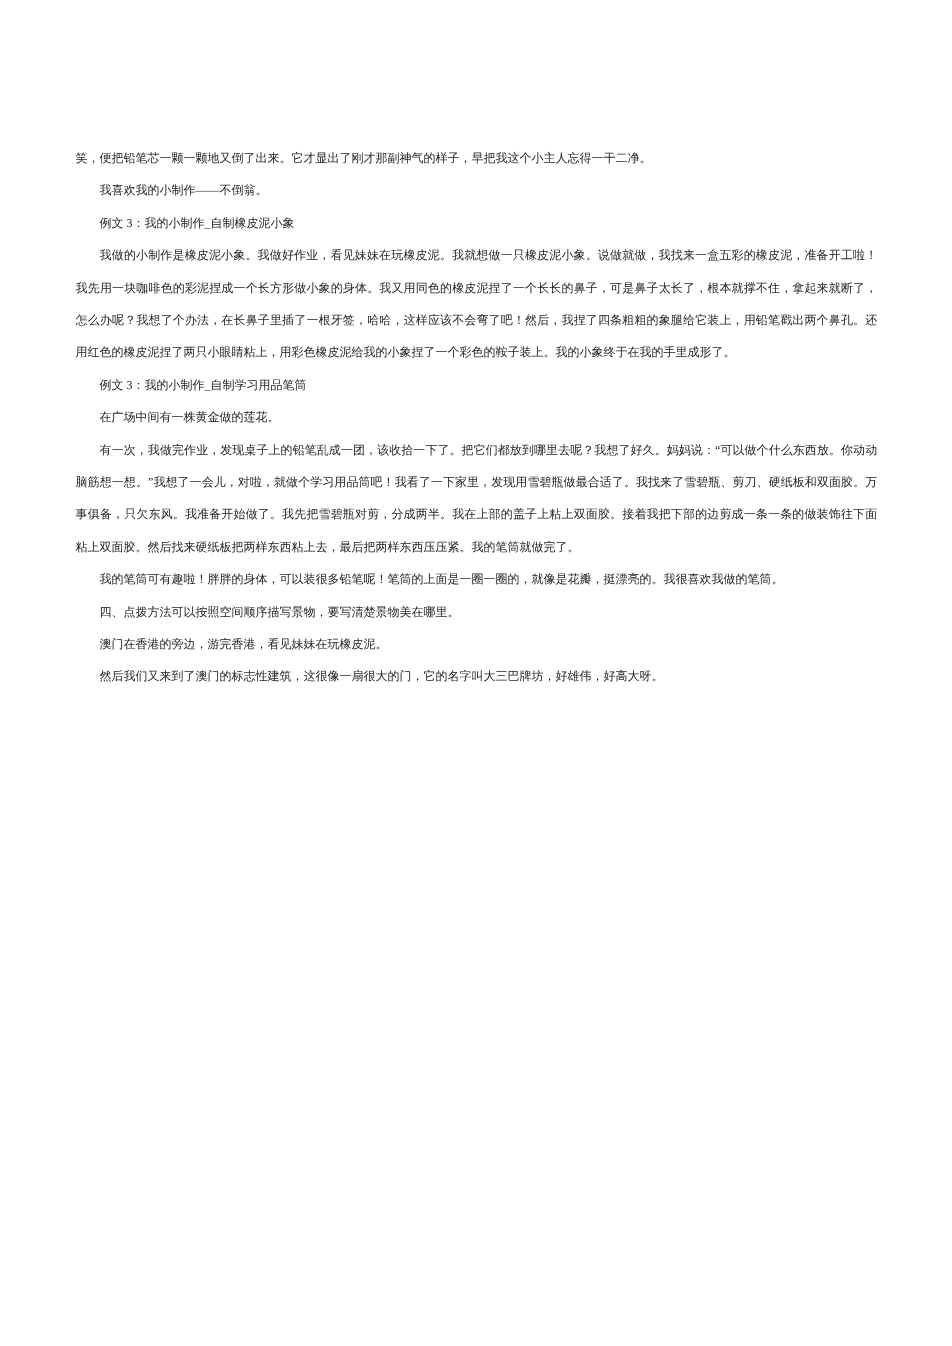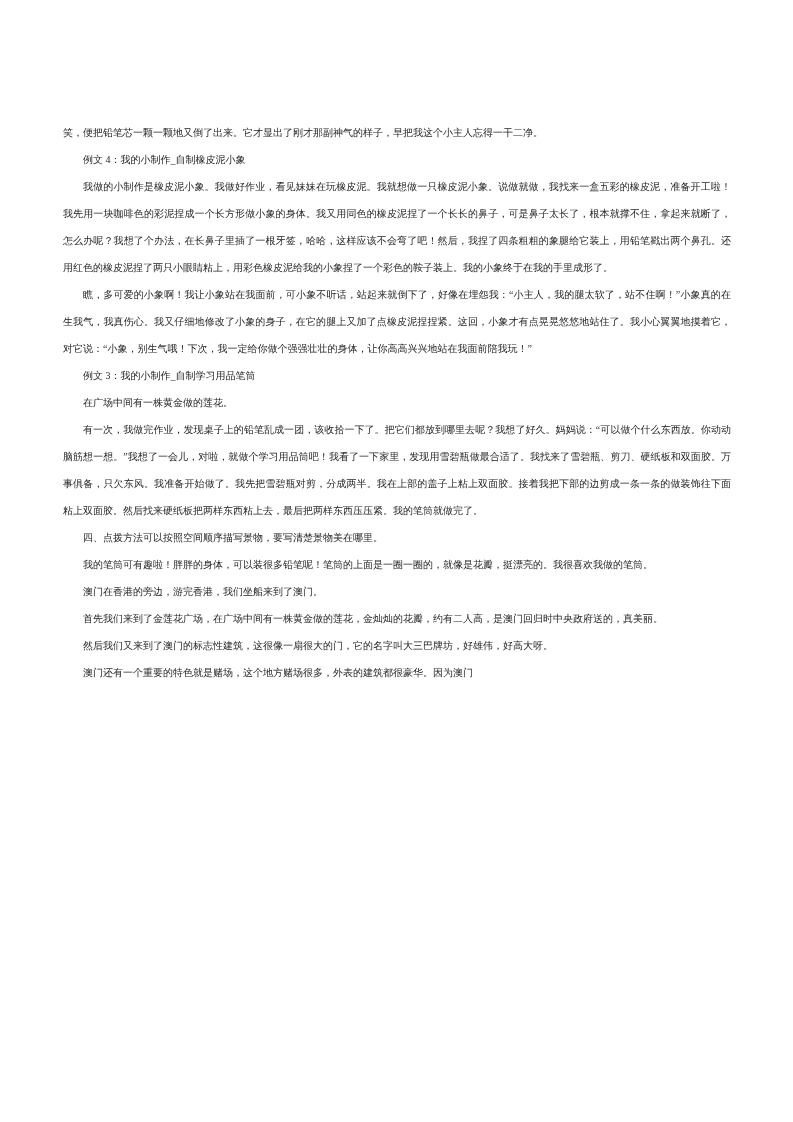--- a/index.html
+++ b/index.html
@@ -31,25 +31,23 @@
   }
   .para.noindent {
     text-indent: 0;
   }
 </style>
 </head>
 <body>
 
 <div class="page">
   <p class="para noindent">笑，便把铅笔芯一颗一颗地又倒了出来。它才显出了刚才那副神气的样子，早把我这个小主人忘得一干二净。</p>
-  <p class="para">例文 4：我的小制作_自制橡皮泥小象</p>
+  <p class="para">我喜欢我的小制作——不倒翁。</p>
+  <p class="para">例文 3：我的小制作_自制橡皮泥小象</p>
   <p class="para">我做的小制作是橡皮泥小象。我做好作业，看见妹妹在玩橡皮泥。我就想做一只橡皮泥小象。说做就做，我找来一盒五彩的橡皮泥，准备开工啦！我先用一块咖啡色的彩泥捏成一个长方形做小象的身体。我又用同色的橡皮泥捏了一个长长的鼻子，可是鼻子太长了，根本就撑不住，拿起来就断了，怎么办呢？我想了个办法，在长鼻子里插了一根牙签，哈哈，这样应该不会弯了吧！然后，我捏了四条粗粗的象腿给它装上，用铅笔戳出两个鼻孔。还用红色的橡皮泥捏了两只小眼睛粘上，用彩色橡皮泥给我的小象捏了一个彩色的鞍子装上。我的小象终于在我的手里成形了。</p>
-  <p class="para">瞧，多可爱的小象啊！我让小象站在我面前，可小象不听话，站起来就倒下了，好像在埋怨我：“小主人，我的腿太软了，站不住啊！”小象真的在生我气，我真伤心。我又仔细地修改了小象的身子，在它的腿上又加了点橡皮泥捏捏紧。这回，小象才有点晃晃悠悠地站住了。我小心翼翼地摸着它，对它说：“小象，别生气哦！下次，我一定给你做个强强壮壮的身体，让你高高兴兴地站在我面前陪我玩！”</p>
   <p class="para">例文 3：我的小制作_自制学习用品笔筒</p>
   <p class="para">在广场中间有一株黄金做的莲花。</p>
   <p class="para">有一次，我做完作业，发现桌子上的铅笔乱成一团，该收拾一下了。把它们都放到哪里去呢？我想了好久。妈妈说：“可以做个什么东西放。你动动脑筋想一想。”我想了一会儿，对啦，就做个学习用品筒吧！我看了一下家里，发现用雪碧瓶做最合适了。我找来了雪碧瓶、剪刀、硬纸板和双面胶。万事俱备，只欠东风。我准备开始做了。我先把雪碧瓶对剪，分成两半。我在上部的盖子上粘上双面胶。接着我把下部的边剪成一条一条的做装饰往下面粘上双面胶。然后找来硬纸板把两样东西粘上去，最后把两样东西压压紧。我的笔筒就做完了。</p>
+  <p class="para">我的笔筒可有趣啦！胖胖的身体，可以装很多铅笔呢！笔筒的上面是一圈一圈的，就像是花瓣，挺漂亮的。我很喜欢我做的笔筒。</p>
   <p class="para">四、点拨方法可以按照空间顺序描写景物，要写清楚景物美在哪里。</p>
-  <p class="para">我的笔筒可有趣啦！胖胖的身体，可以装很多铅笔呢！笔筒的上面是一圈一圈的，就像是花瓣，挺漂亮的。我很喜欢我做的笔筒。</p>
-  <p class="para">澳门在香港的旁边，游完香港，我们坐船来到了澳门。</p>
-  <p class="para">首先我们来到了金莲花广场，在广场中间有一株黄金做的莲花，金灿灿的花瓣，约有二人高，是澳门回归时中央政府送的，真美丽。</p>
+  <p class="para">澳门在香港的旁边，游完香港，看见妹妹在玩橡皮泥。</p>
   <p class="para">然后我们又来到了澳门的标志性建筑，这很像一扇很大的门，它的名字叫大三巴牌坊，好雄伟，好高大呀。</p>
-  <p class="para">澳门还有一个重要的特色就是赌场，这个地方赌场很多，外表的建筑都很豪华。因为澳门</p>
 </div>
 
 </body></html>

